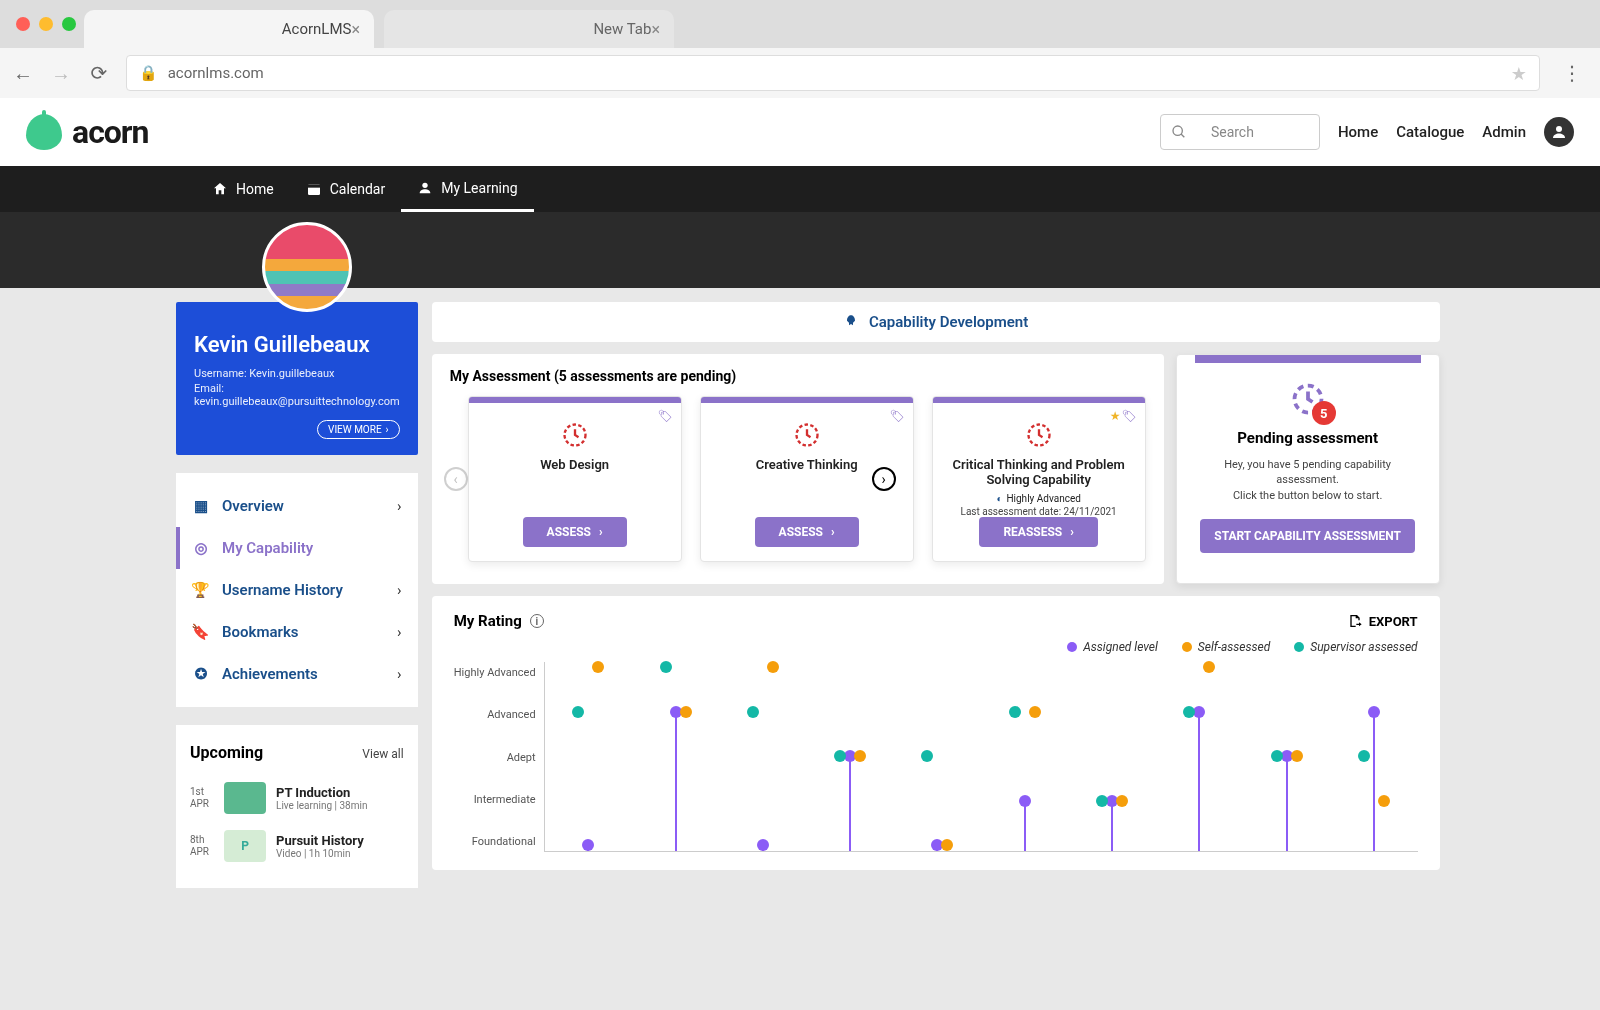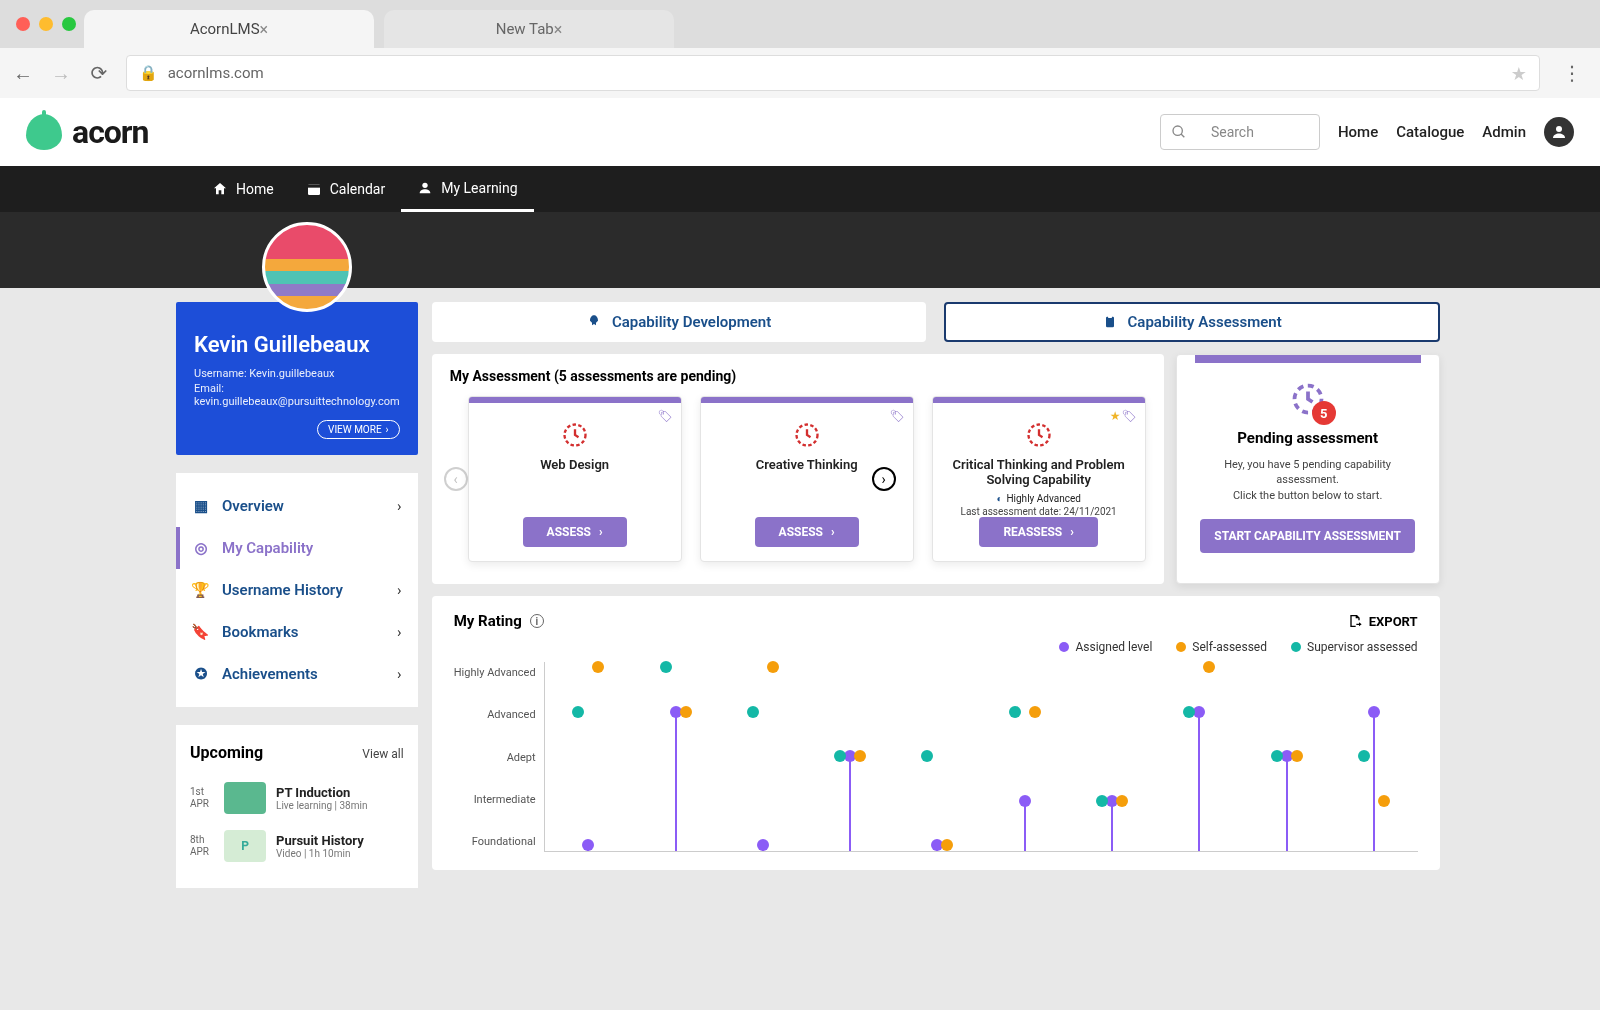--- a/index.html
+++ b/index.html
@@ -3,21 +3,21 @@
 <meta charset="utf-8">
 <style>
 * { margin: 0; padding: 0; box-sizing: border-box; font-family: -apple-system, BlinkMacSystemFont, "Segoe UI", Roboto, Helvetica, Arial, sans-serif; }
 body { background: #e8e8e8; width: 1600px; height: 1010px; overflow: hidden; }
 
 
 .browser-chrome { background: #ddd; height: 48px; display: flex; align-items: flex-end; padding-left: 10px; }
 .traffic-lights { display: flex; gap: 9px; align-self: center; padding: 0 8px 0 6px; }
 .tl { width: 14px; height: 14px; border-radius: 50%; }
 .tl.red { background: #ff5f57; } .tl.yellow { background: #febc2e; } .tl.green { background: #28c840; }
-.browser-tab { background: #f5f5f5; height: 38px; width: 290px; border-radius: 10px 10px 0 0; display: flex; align-items: center; padding: 0 14px; margin-right: 10px; color: #444; font-size: 15px; justify-content: center; }
+.browser-tab { background: #f5f5f5; height: 38px; width: 290px; border-radius: 10px 10px 0 0; display: flex; align-items: center; padding: 0 14px; margin-right: 10px; color: #444; font-size: 15px; justify-content: flex-end; }
 .browser-tab.secondary { background: #e5e5e5; color: #666; }
 .close-x { color: #888; font-size: 16px; }
 
 .browser-toolbar { background: #f5f5f5; height: 50px; display: flex; align-items: center; padding: 0 12px; gap: 16px; }
 .nav-btn { color: #666; font-size: 20px; width: 22px; text-align: center; }
 .addr-bar { flex: 1; background: #fff; height: 36px; border: 1px solid #ddd; border-radius: 4px; display: flex; align-items: center; padding: 0 12px; gap: 10px; color: #666; font-size: 15px; }
 .addr-bar .star { margin-left: auto; color: #ccc; font-size: 18px; }
 .kebab { color: #666; font-size: 20px; padding: 0 6px; }
 
 
@@ -104,21 +104,21 @@
 .pending-text { font-size: 11px; color: #444; text-align: center; margin-top: 10px; line-height: 1.4; }
 .pending-btn { margin-top: 16px; background: #8b72c9; color: #fff; font-size: 12px; font-weight: 700; padding: 10px 14px; border-radius: 4px; }
 
 
 .rating-panel { background: #fff; border-radius: 4px; padding: 16px 22px 18px 22px; }
 .rating-head { display: flex; align-items: center; justify-content: space-between; margin-bottom: 10px; }
 .rating-title { font-size: 15px; font-weight: 700; display: flex; align-items: center; gap: 8px; }
 .info-ico { width: 14px; height: 14px; border: 1.5px solid #666; border-radius: 50%; display: inline-flex; align-items: center; justify-content: center; font-size: 10px; color: #666; }
 .export-btn { font-size: 13px; font-weight: 700; display: flex; align-items: center; gap: 6px; }
 .legend { display: flex; gap: 24px; justify-content: flex-end; font-size: 12px; color: #333; margin-bottom: 8px; }
-.leg-item { display: flex; align-items: center; gap: 6px; }
+.leg-item { display: flex; align-items: center; gap: 6px; font-style: italic; }
 .dot { width: 10px; height: 10px; border-radius: 50%; }
 .dot.purple { background: #8b5cf6; } .dot.orange { background: #f59e0b; } .dot.teal { background: #14b8a6; }
 .chart-wrap { display: flex; }
 .y-axis { width: 90px; display: flex; flex-direction: column; justify-content: space-between; font-size: 11px; color: #555; text-align: right; padding-right: 8px; padding-top:4px; padding-bottom:4px;}
 .plot { flex: 1; height: 190px; border-left: 1px solid #ccc; border-bottom: 1px solid #ccc; position: relative; }
 .stem { position: absolute; width: 2px; background: #8b5cf6; bottom: 0; }
 .pt { position: absolute; width: 12px; height: 12px; border-radius: 50%; transform: translate(-50%, 50%); }
 .pt.p { background: #8b5cf6; } .pt.o { background: #f59e0b; } .pt.t { background: #14b8a6; }
 </style>
 </head>
@@ -267,27 +267,20 @@
     </div>
   </div>
 
   <div class="main-col">
     <div class="toggle-row">
       <div class="toggle-btn">
         <svg width="16" height="16" viewBox="0 0 24 24" fill="#1a4f8a">
             <path d="M12 2c3 0 6 3 6 8l-3 3v4l-3-2-3 2v-4l-3-3c0-5 3-8 6-8z"></path>
           </svg>
         <span>Capability Development</span>
-      </div>
-      <div class="toggle-btn active">
-        <svg width="16" height="16" viewBox="0 0 24 24" fill="#1a4f8a">
-            <rect x="6" y="4" width="12" height="16" rx="2"></rect>
-            <rect x="9" y="2" width="6" height="4" rx="1" fill="#fff"></rect>
-          </svg>
-        <span>Capability Assessment</span>
       </div>
     </div>
 
     <div style="display:flex; gap:12px;">
       <div class="assess-panel" style="flex:1;">
         <div class="assess-head">My Assessment (5 assessments are pending)</div>
         <div class="cards-row">
           <div class="carousel-arrow left">‹</div>
           <div class="assess-card" style="margin-left:18px;">
             <div class="card-bar"></div>

